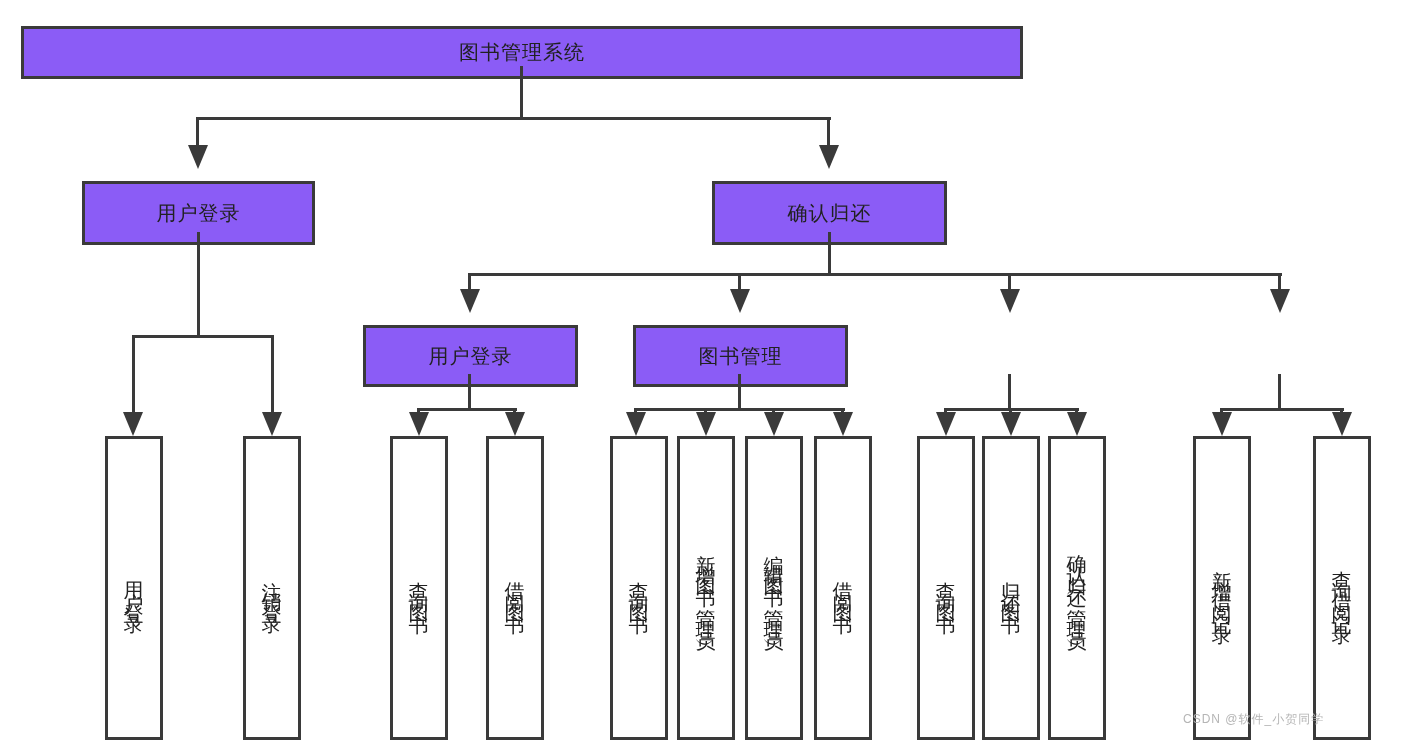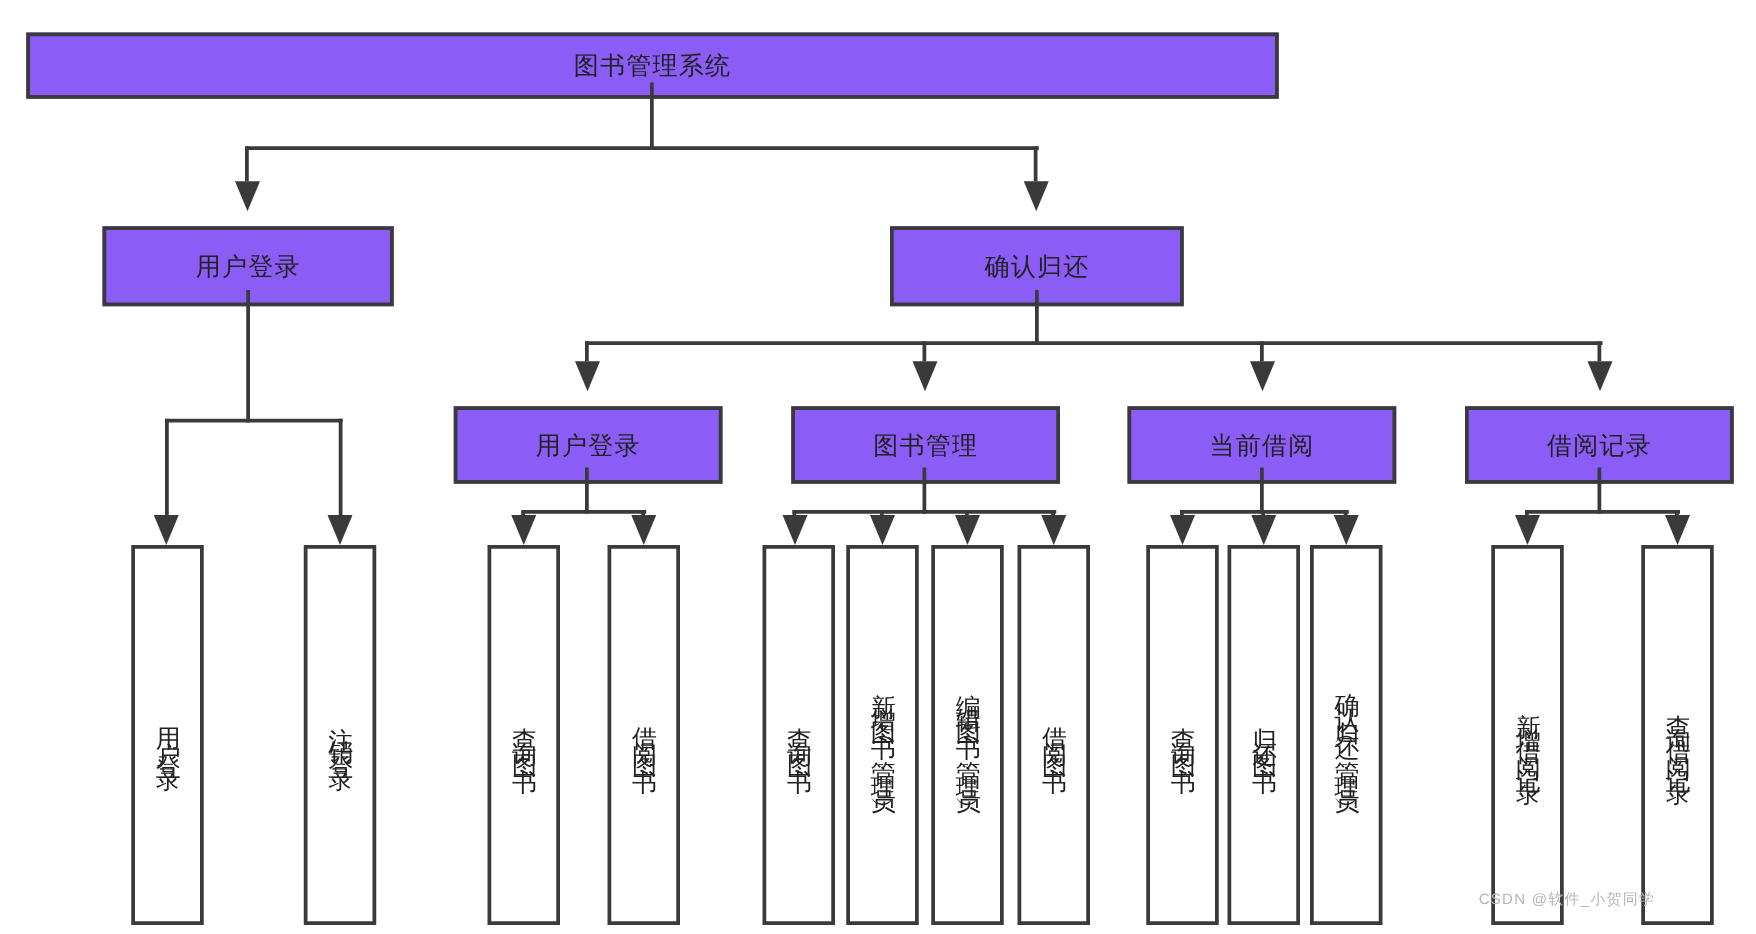--- a/index.html
+++ b/index.html
@@ -89,26 +89,20 @@
   <div class="ah" style="left:1000px;top:289px"></div>
   <div class="line" style="left:1278px;top:273px;width:3px;height:16px"></div>
   <div class="ah" style="left:1270px;top:289px"></div>
 
   <div class="hbox" style="left:363px;top:313px;width:215px;height:62px">
     <span>用户登录</span>
   </div>
   <div class="hbox" style="left:633px;top:313px;width:215px;height:62px">
     <span>图书管理</span>
   </div>
-  <div class="hbox" style="left:902px;top:313px;width:215px;height:62px">
-    <span>当前借阅</span>
-  </div>
-  <div class="hbox" style="left:1172px;top:313px;width:215px;height:62px">
-    <span>借阅记录</span>
-  </div>
 
   <div class="line" style="left:468px;top:374px;width:3px;height:37px"></div>
   <div class="line" style="left:418px;top:408px;width:99px;height:3px"></div>
   <div class="line" style="left:417px;top:408px;width:3px;height:6px"></div>
   <div class="ah" style="left:409px;top:412px"></div>
   <div class="line" style="left:513px;top:408px;width:3px;height:6px"></div>
   <div class="ah" style="left:505px;top:412px"></div>
 
   <div class="line" style="left:738px;top:374px;width:3px;height:37px"></div>
   <div class="line" style="left:634px;top:408px;width:211px;height:3px"></div>

